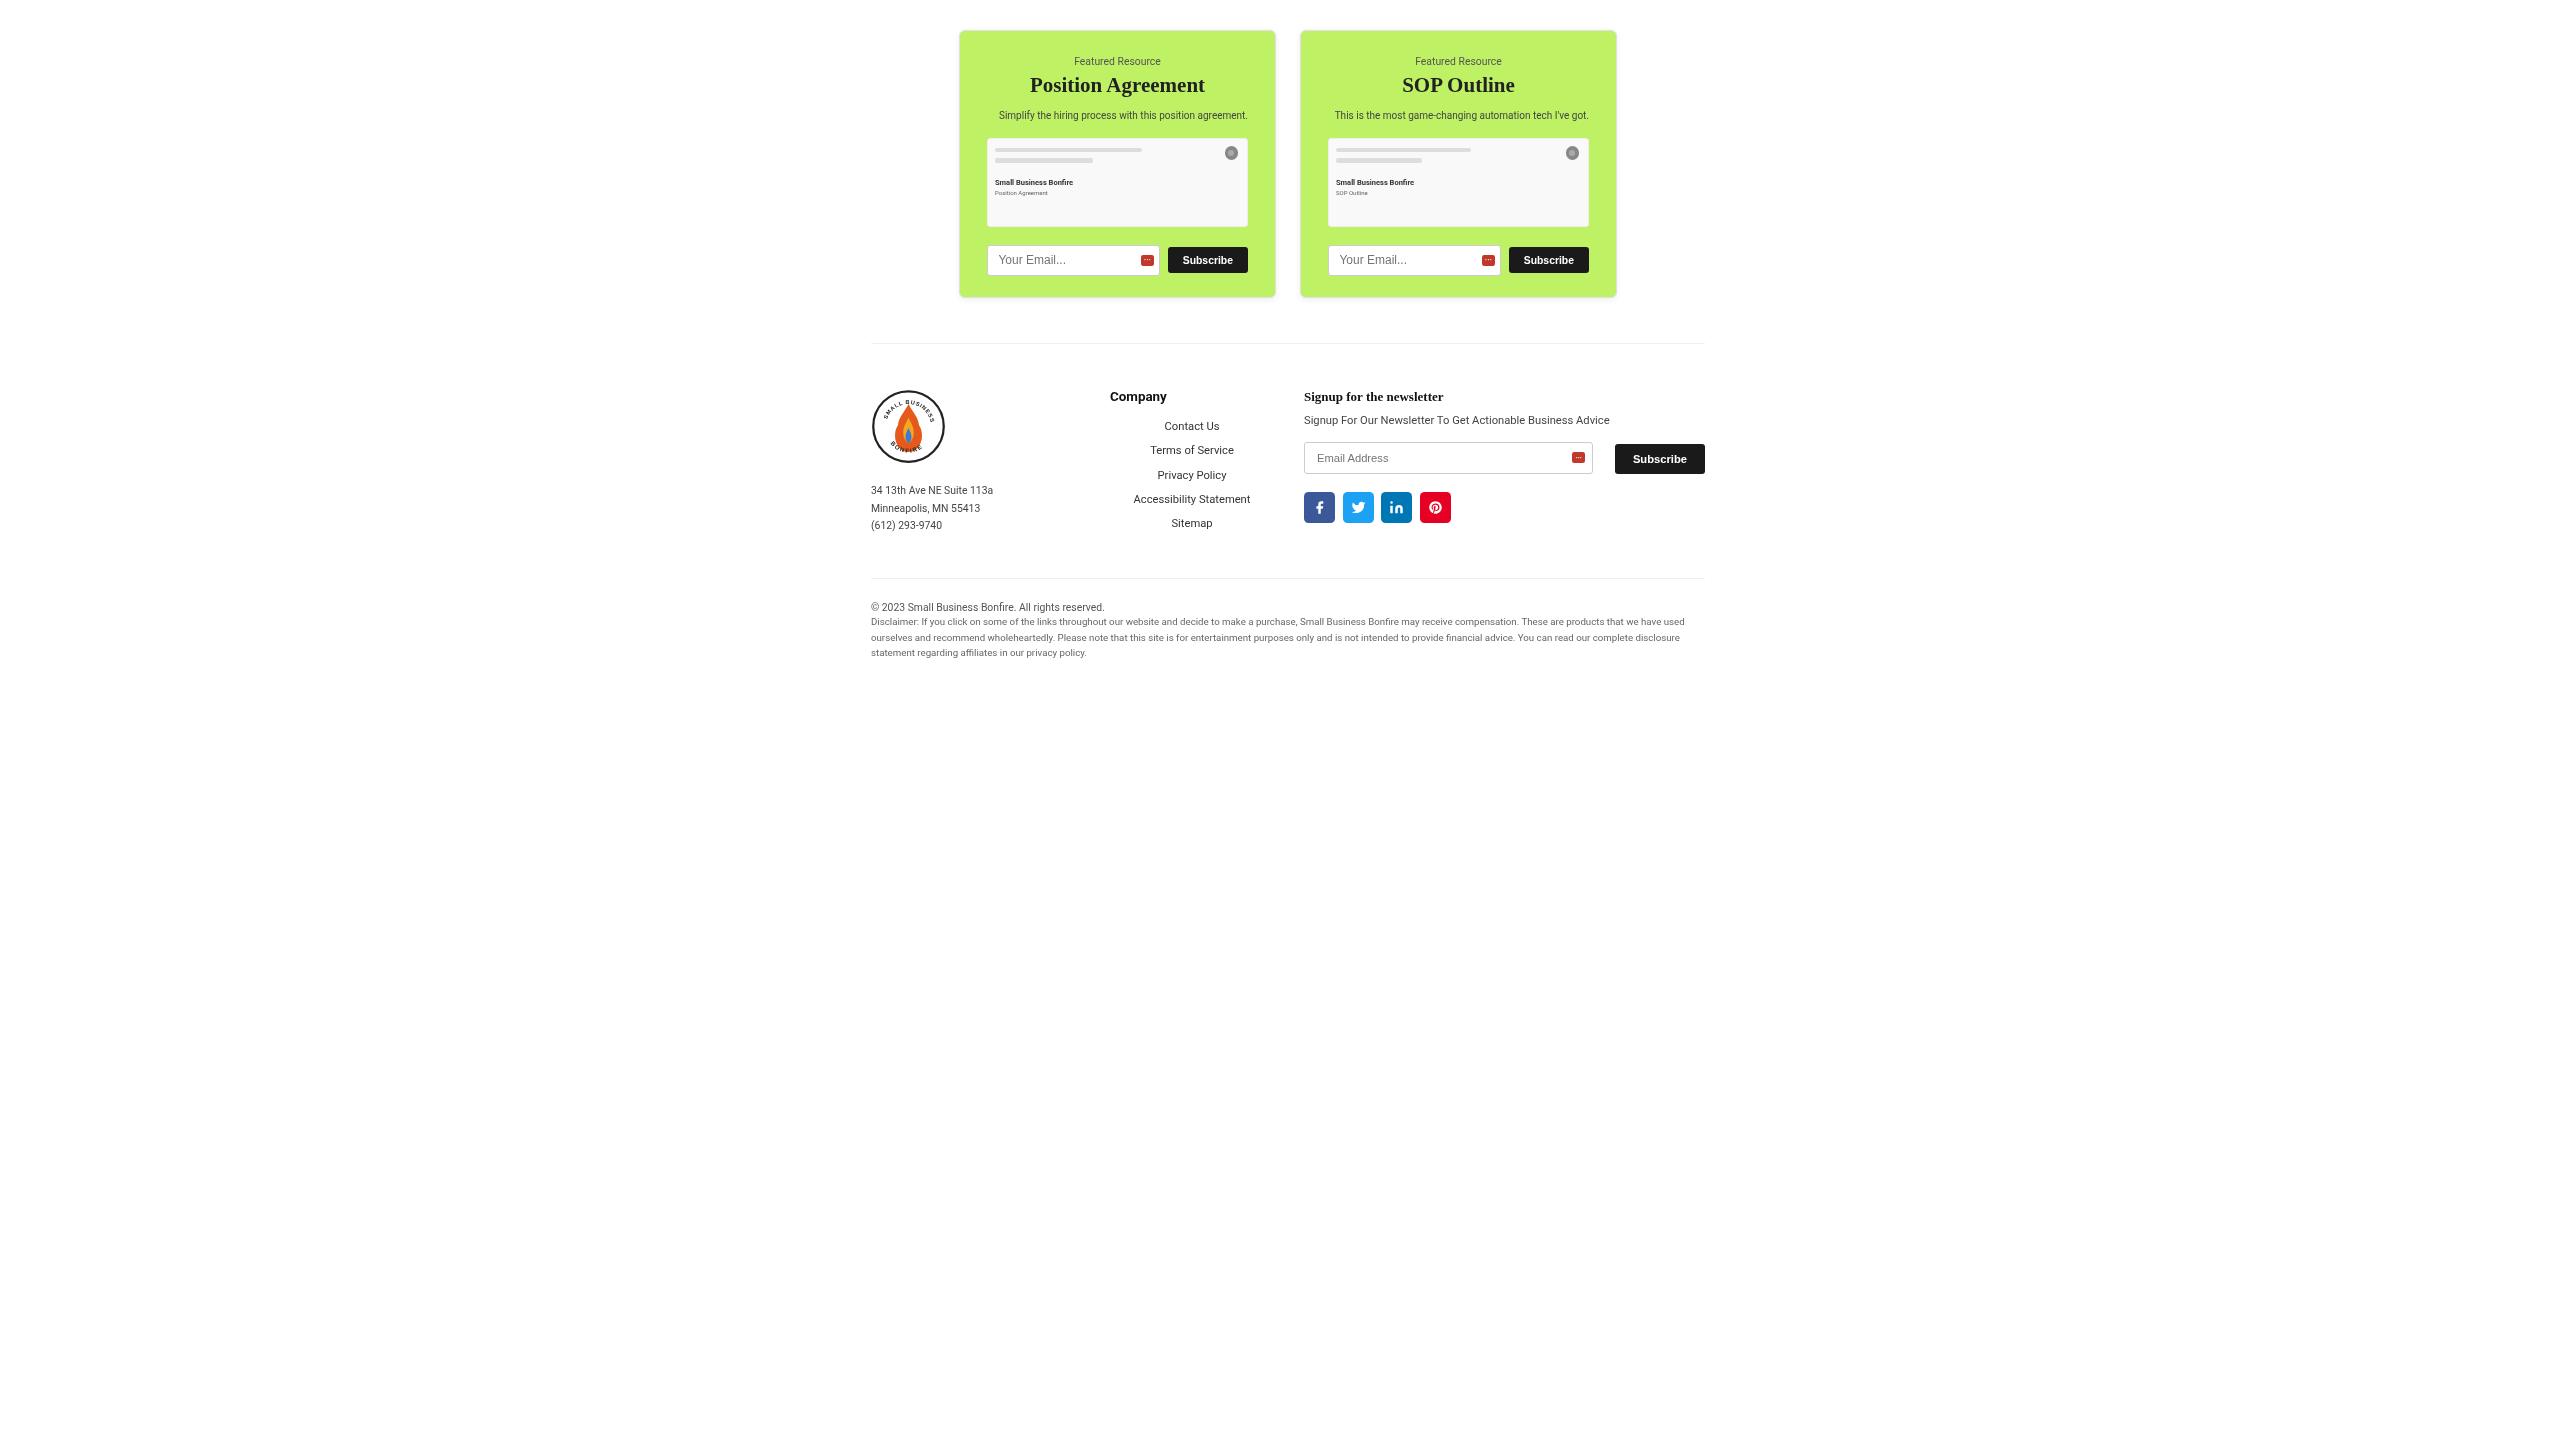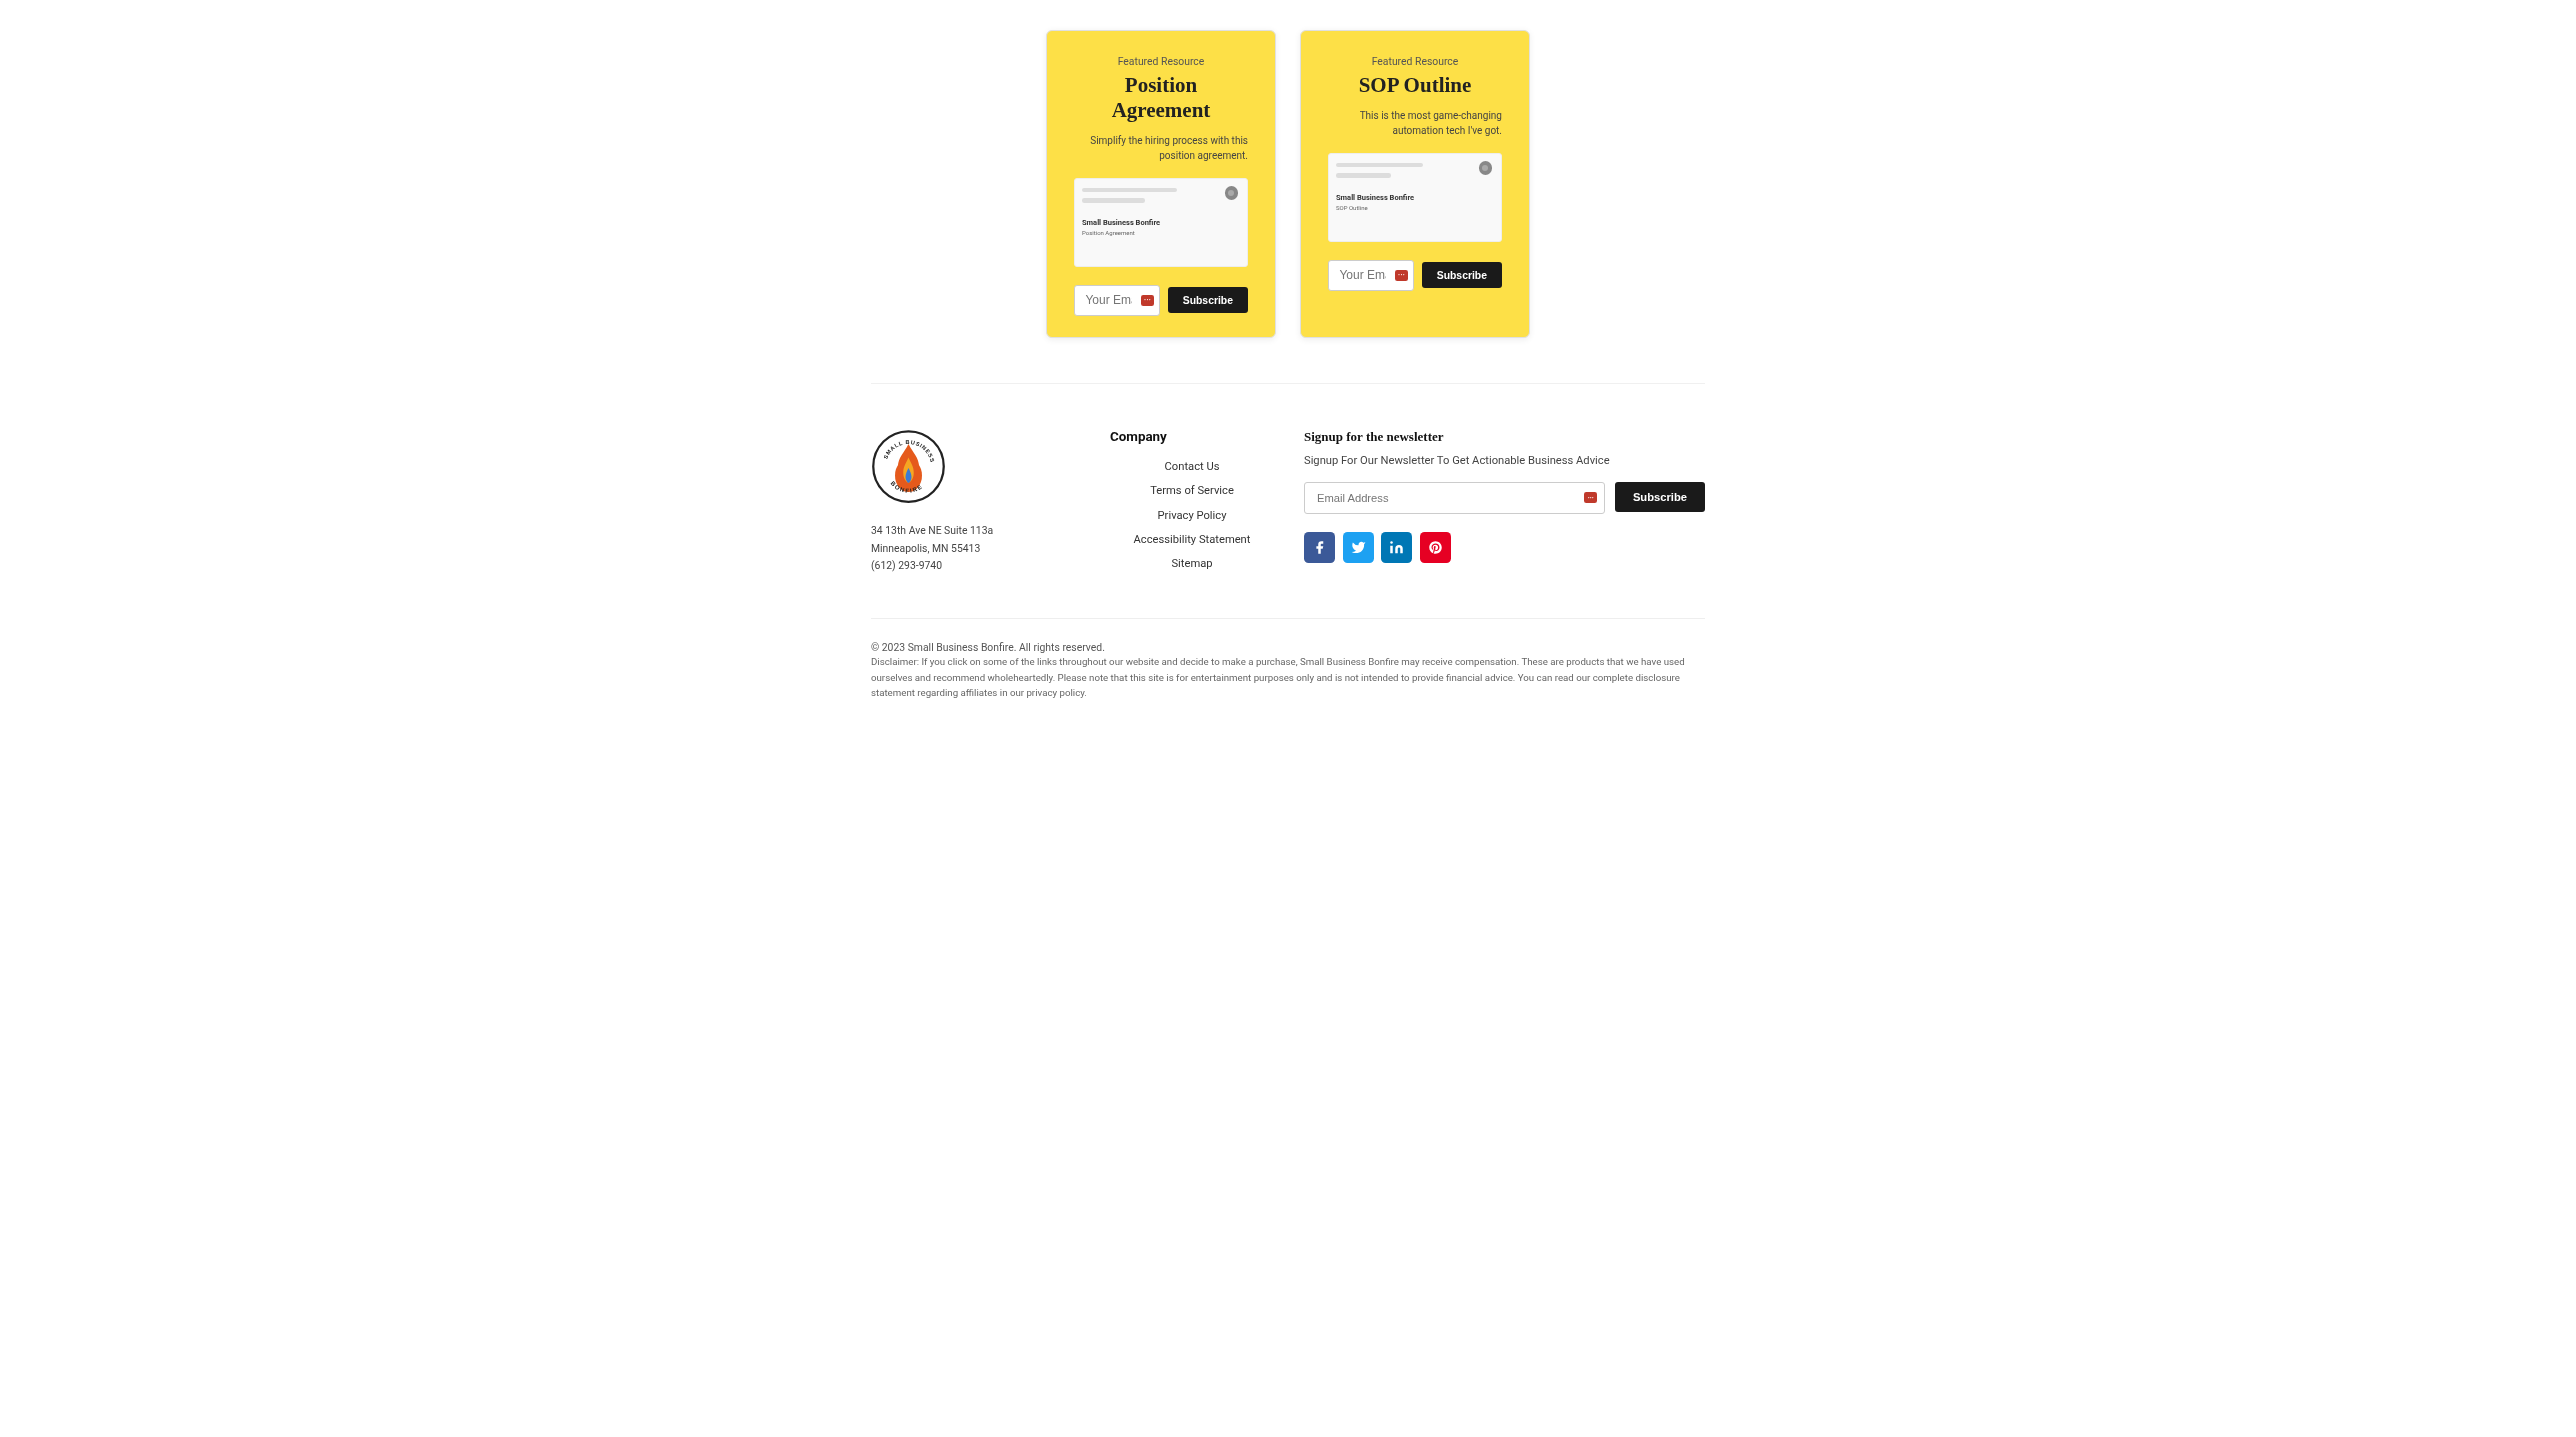--- a/index.html
+++ b/index.html
@@ -24,25 +24,25 @@
     
     .cards-section {
       display: flex;
       gap: 24px;
       justify-content: center;
       padding: 30px 0 45px;
       position: relative;
     }
 
     .resource-card {
-      background: #fde047;
+      background: #bef264;
       border: 0.7px solid #e0e0e0;
       border-radius: 6px;
       padding: 24px 27px 21px;
-      width: 230px;
+      width: 317px;
       box-shadow: 0 1.5px 6px rgba(0,0,0,0.07);
       position: relative;
       z-index: 2;
     }
 
     .card-label {
       text-align: center;
       font-size: 10.4px;
       color: #555;
       margin-bottom: 4.5px;
@@ -238,22 +238,22 @@
     }
 
     .newsletter-subtitle {
       font-size: 11.2px;
       color: #444;
       margin-bottom: 15px;
     }
 
     .newsletter-form {
       display: flex;
-      gap: 10px;
-      align-items: flex-start;
+      gap: 22px;
+      align-items: flex-end;
       margin-bottom: 18px;
     }
 
     .newsletter-input-wrapper {
       flex: 1;
       position: relative;
       display: flex;
       align-items: center;
     }
 

